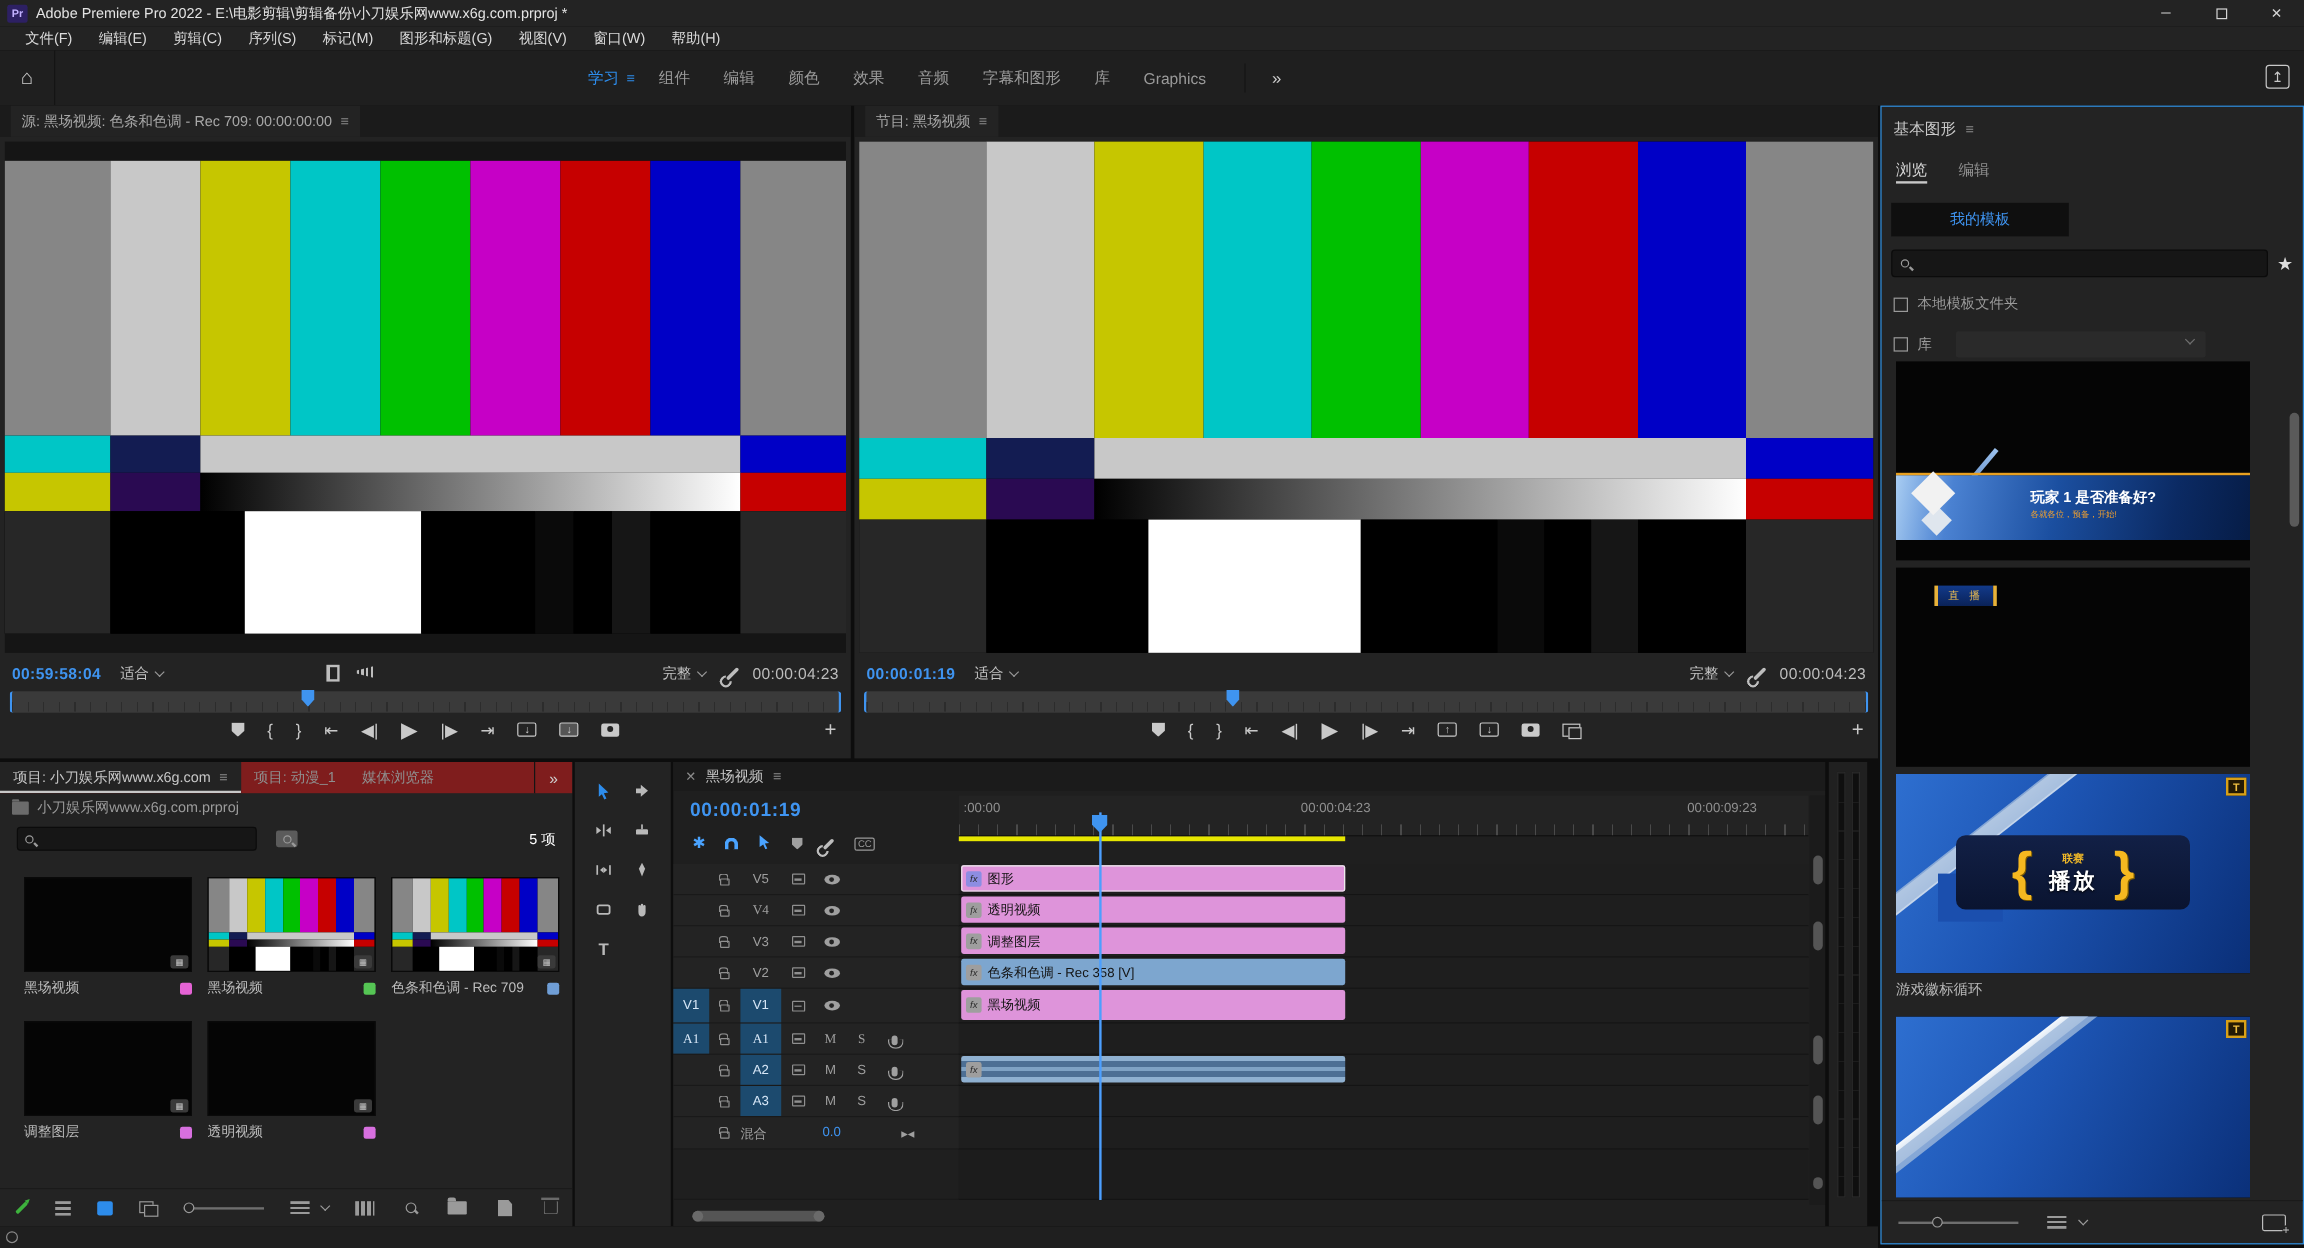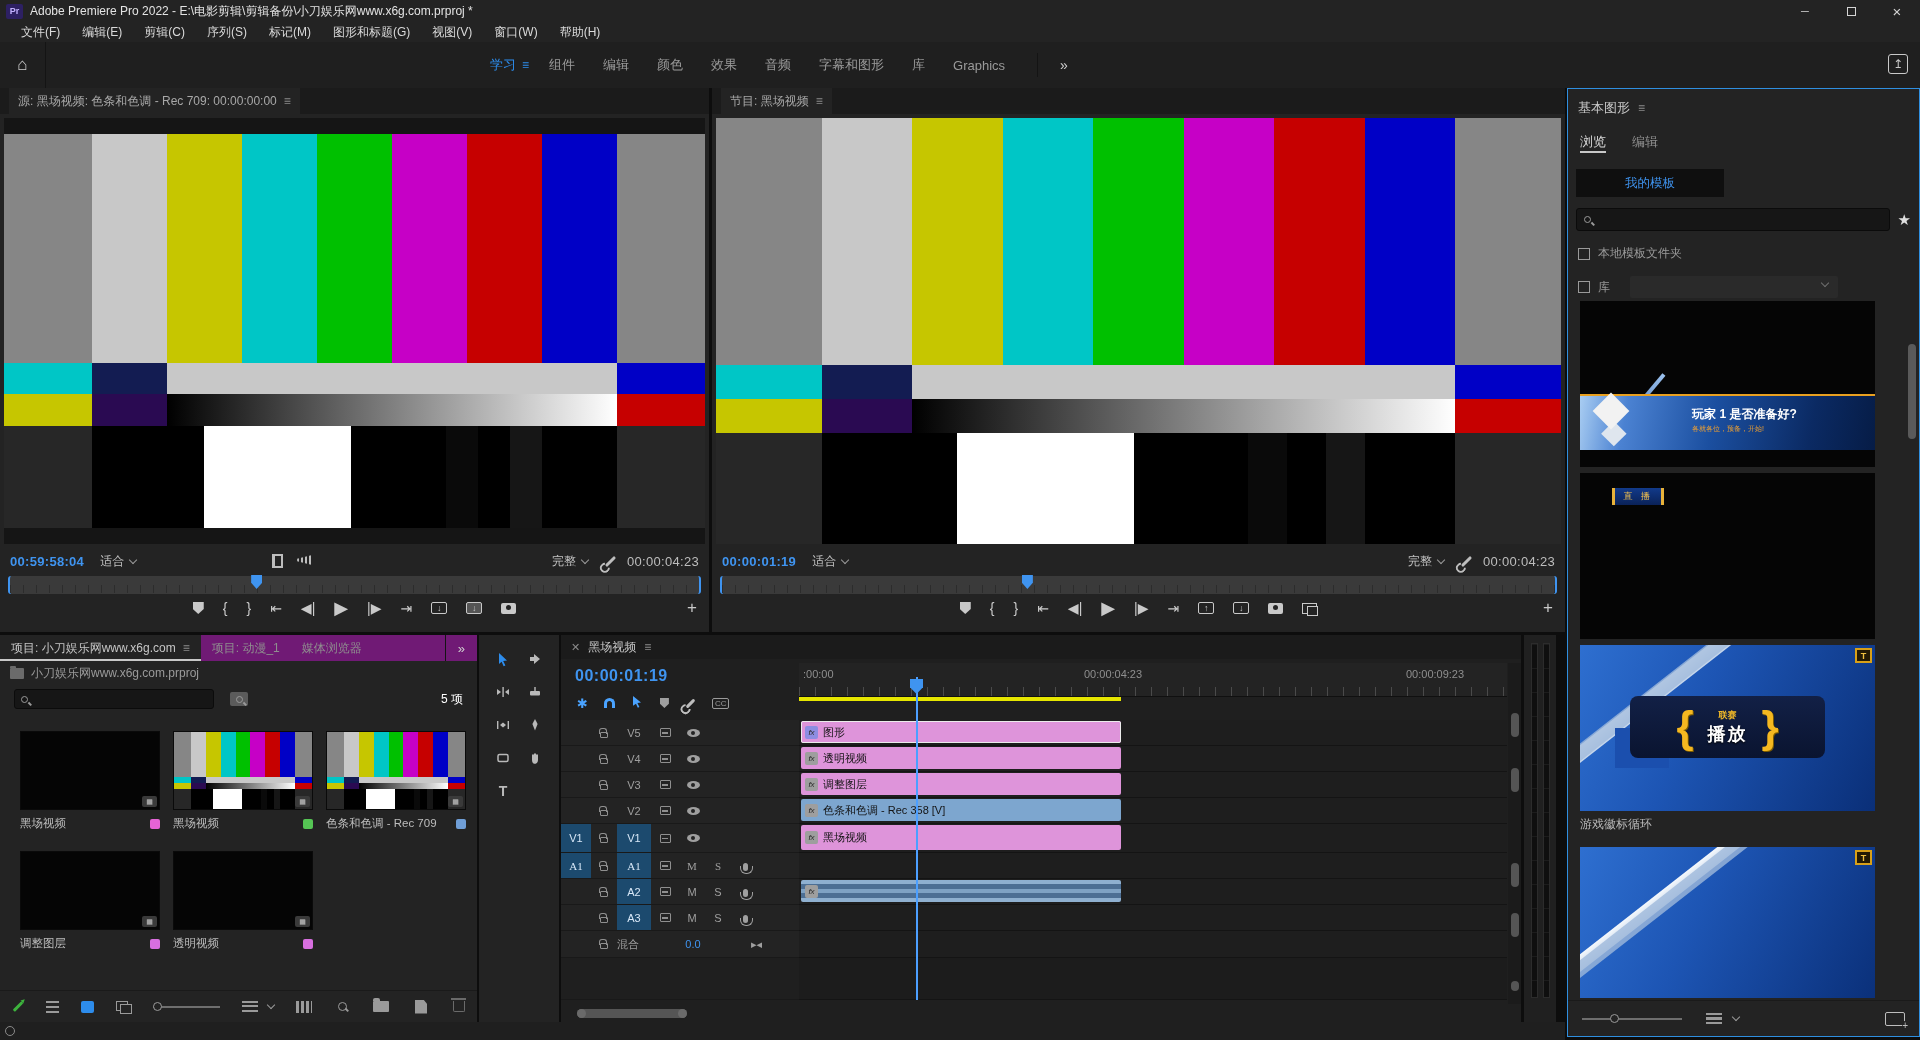--- a/index.html
+++ b/index.html
@@ -57,21 +57,21 @@
   .filmico:after { content:''; position:absolute; left:2.5px; top:2px; width:6px; height:10px; background:#232323; box-shadow:0 0 0 0 #000; }
   .waveico { width:14px; height:12px; background:repeating-linear-gradient(90deg,#bdbdbd 0 2px,transparent 2px 4px); clip-path:polygon(0 40%,100% 10%,100% 90%,0 60%); }
   .mon-right { margin-left:auto; display:flex; align-items:center; gap:10px; }
   .mon-scrub { position:absolute; left:8px; right:8px; top:488px; height:18px; background:#3a3a3a; border-radius:3px; border-left:2px solid #3f94f0; border-right:2px solid #3f94f0; }
   .scrub-ticks { position:absolute; left:0; right:0; bottom:1px; height:8px; background:repeating-linear-gradient(90deg,#2c2c2c 0 1px,transparent 1px 13px); }
   .ph-flag { position:absolute; top:-1px; width:11px; height:14px; background:#3f94f0; clip-path:polygon(0 0,100% 0,100% 55%,50% 100%,0 55%); }
   .mon-transport { position:absolute; left:0; right:0; bottom:8px; height:32px; display:flex; align-items:center; justify-content:center; gap:19px; }
 
   
   #project { left:0; top:635px; width:477px; height:387px; }
-  .ptabs { height:26px; background:#701a75; display:flex; align-items:stretch; color:#8f8f8f; }
+  .ptabs { height:26px; background:#7f1d1d; display:flex; align-items:stretch; color:#8f8f8f; }
   .ptab { display:flex; align-items:center; gap:7px; padding:0 11px; }
   .ptab.active { background:#232323; color:#c6c6c6; box-shadow:inset 0 -2px 0 #c8c8c8; }
   .ptab-ovf { margin-left:auto; display:flex; align-items:center; padding:0 12px; color:#cfcfcf; border-left:1px solid #141414; font-size:13px; }
   .crumb { height:24px; display:flex; align-items:center; gap:7px; padding:0 10px; color:#9b9b9b; }
   .binico { width:14px; height:11px; background:#6b6b6b; border-radius:1px; position:relative; }
   .binico:before { content:''; position:absolute; left:0; top:-2px; width:6px; height:2px; background:#6b6b6b; border-radius:1px 1px 0 0; }
   .projsearch { height:28px; display:flex; align-items:center; padding:0 14px; gap:16px; }
   .searchbox { height:20px; background:#161616; border:1px solid #0b0b0b; border-radius:3px; display:flex; align-items:center; padding:0 6px; gap:5px; color:#8a8a8a; }
   .mag { width:7px; height:7px; border:1.5px solid #9a9a9a; border-radius:50%; position:relative; display:inline-block; }
   .mag:after { content:''; position:absolute; left:6px; top:6px; width:4px; height:1.5px; background:#9a9a9a; transform:rotate(45deg); }
@@ -670,21 +670,21 @@
           <span class="eyeico"></span>
         </span>
       </div>
     <div class="tlane">
         <div class="clip pink sel">
           <span class="fxb purple">fx</span>
           <span>图形</span>
         </div>
       </div>
   </div>
-  <div class="trow" style="top:111px;">
+  <div class="trow" style="top:111px;font-family:Liberation Serif, serif;">
     <div class="thead">
         <span class="patch"></span>
         <span class="lockc">
           <span class="lockico"></span>
         </span>
         <span class="namec">V4</span>
         <span class="syncc">
           <span class="syncico"></span>
         </span>
         <span class="eyec">

